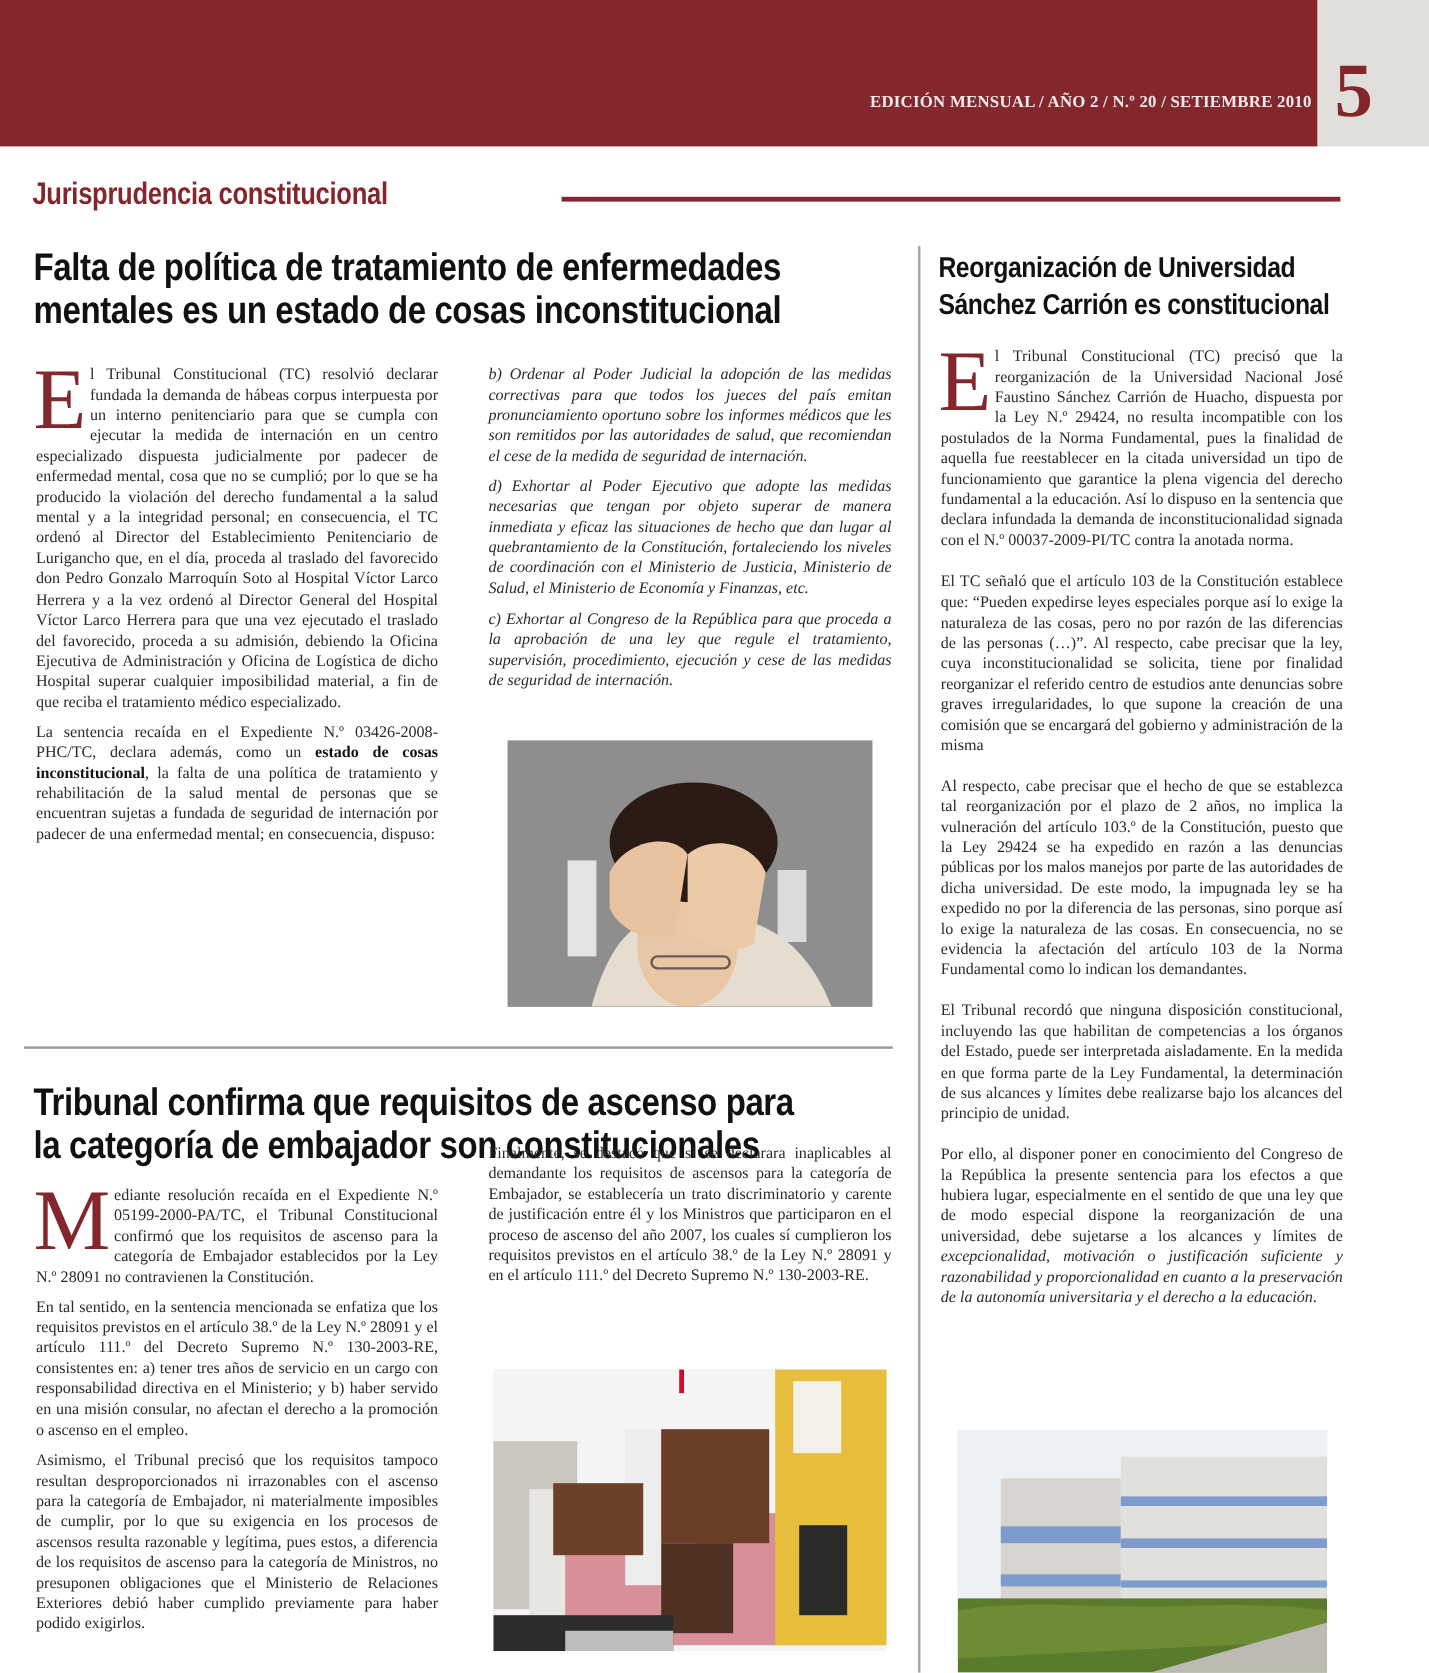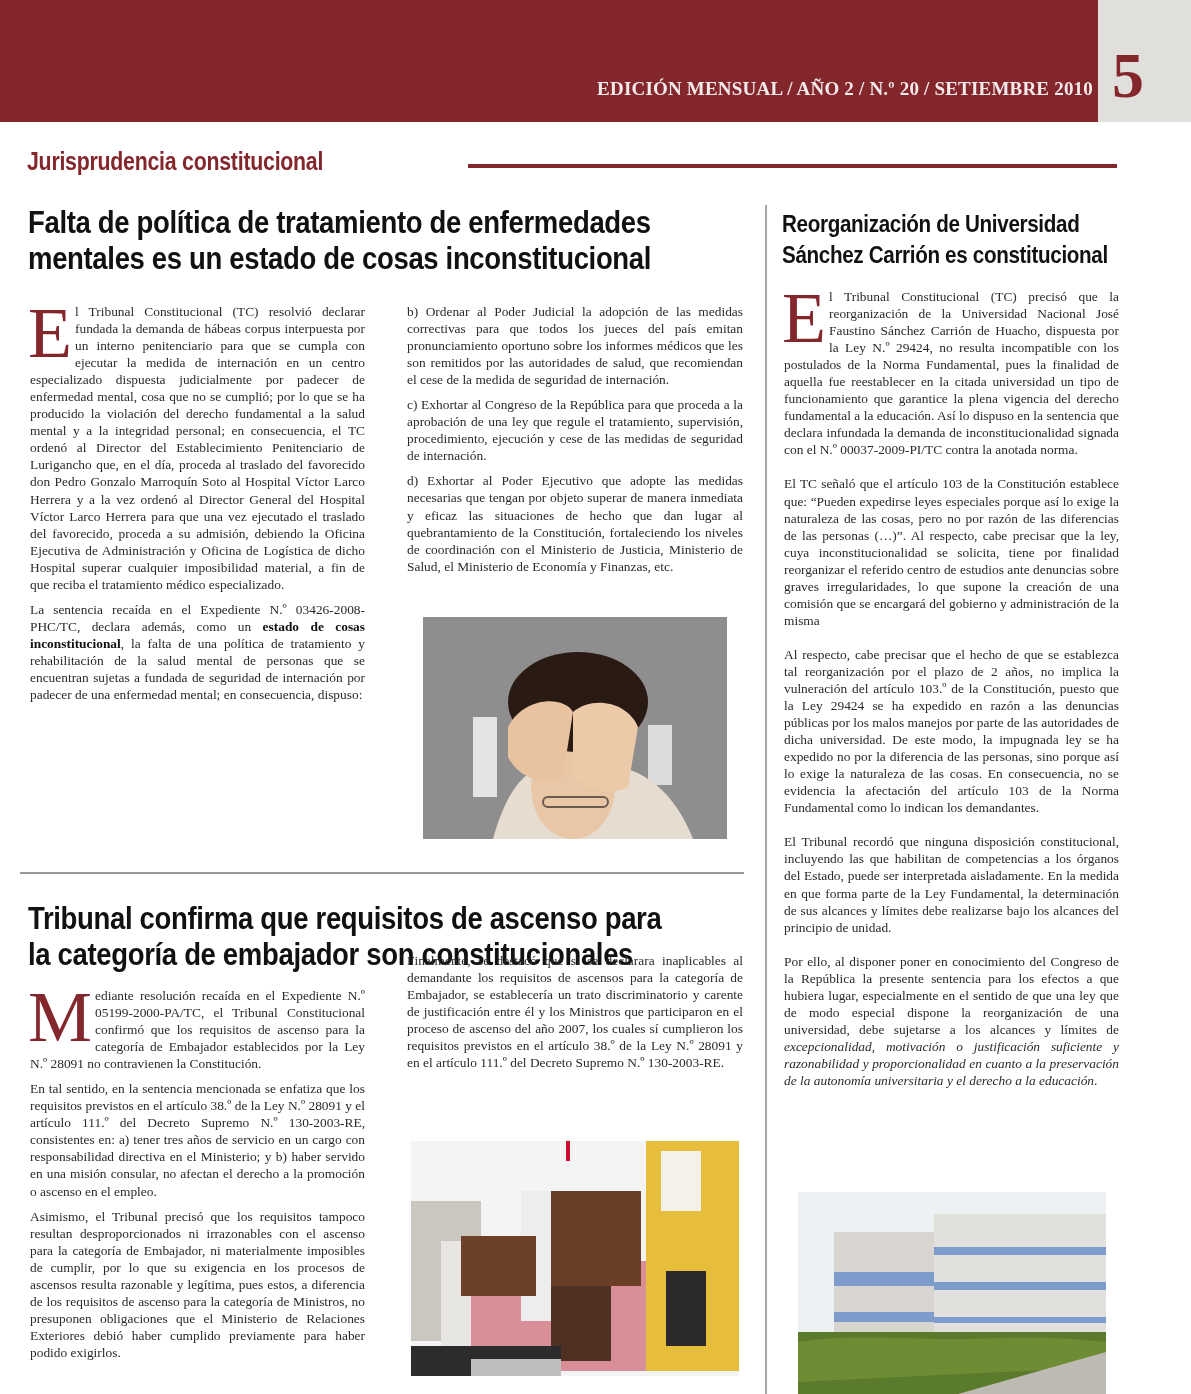--- a/index.html
+++ b/index.html
@@ -1,33 +1,33 @@
 <!DOCTYPE html>
 <html><head>
 <meta charset="utf-8">
 <style>
   html, body { margin:0; padding:0; background:#ffffff; }
   body { width:1191px; height:1394px; position:relative; overflow:hidden; font-family:"Liberation Serif", serif; color:#222; }
   .abs { position:absolute; }
   #topbar { left:0; top:0; width:1098px; height:122px; background:#84272d; }
-  #edition { right:98px; top:78px; color:#f2eaea; font-family:"Liberation Serif", serif; font-weight:bold; font-size:19px; letter-spacing:0.2px; white-space:nowrap; }
+  #edition { right:98px; top:78px; color:#f2eaea; font-family:"Liberation Serif", serif; font-weight:bold; font-size:14px; letter-spacing:0.2px; white-space:nowrap; }
   #pagebox { left:1098px; top:0; width:93px; height:122px; background:#e1dfdc; }
   #pagenum { left:1112px; top:44px; font-family:"Liberation Serif", serif; font-weight:bold; font-size:64px; color:#84272d; line-height:1; }
   #section { left:27px; top:146px; font-family:"Liberation Sans", sans-serif; font-weight:bold; font-size:26px; color:#84272d; transform:scaleX(0.82); transform-origin:left; white-space:nowrap; letter-spacing:-0.3px; }
   #section-rule { left:468px; top:164px; width:649px; height:4px; background:#84272d; }
   .headline { font-family:"Liberation Sans", sans-serif; font-weight:bold; color:#111; transform:scaleX(0.86); transform-origin:left top; white-space:nowrap; letter-spacing:-0.4px; }
   #h1 { left:28px; top:204px; font-size:32px; line-height:36px; }
   #h2 { left:782px; top:208px; font-size:24px; line-height:31px; }
   #h3 { left:28px; top:900px; font-size:32px; line-height:36px; }
   .col { font-size:13.4px; line-height:17.05px; text-align:justify; color:#2a2a2a; }
   .col p { margin:0 0 8px 0; }
   .col p.gap { margin-bottom:17px; }
   .drop { float:left; font-family:"Liberation Serif", serif; color:#84272d; font-size:72px; line-height:56px; margin:2px 3px 0 -2px; }
   #c1 { left:30px; top:303px; width:335px; }
-  #c2 { left:407px; top:303px; width:336px; }
+  #c2 { left:407px; top:303px; width:336px;font-style:italic; }
   #c3 { left:784px; top:288px; width:335px; }
   #c4 { left:30px; top:987px; width:335px; }
   #c5 { left:407px; top:952px; width:336px; }
   #vrule { left:765px; top:205px; width:2px; height:1189px; background:#a6a6a6; }
   #hrule { left:20px; top:872px; width:724px; height:2px; background:#9a9a9a; }
   .img { overflow:hidden; }
   #img1 { left:423px; top:617px; width:304px; height:222px; background:#8f8f8f; }
   #img2 { left:411px; top:1141px; width:328px; height:235px; background:#f3f3f3; }
   #img3 { left:798px; top:1192px; width:308px; height:202px; background:#e8ecf0; }
   b { color:#111; }
@@ -52,22 +52,22 @@
   <div>mentales es un estado de cosas inconstitucional</div>
 </div>
 
 <div id="c1" class="abs col">
   <p><span class="drop">E</span><span>l Tribunal Constitucional (TC) resolvió declarar fundada la demanda de hábeas corpus interpuesta por un interno penitenciario para que se cumpla con ejecutar la medida de internación en un centro especializado dispuesta judicialmente por padecer de enfermedad mental, cosa que no se cumplió; por lo que se ha producido la violación del derecho fundamental a la salud mental y a la integridad personal; en consecuencia, el TC ordenó al Director del Establecimiento Penitenciario de Lurigancho que, en el día, proceda al traslado del favorecido don Pedro Gonzalo Marroquín Soto al Hospital Víctor Larco Herrera y a la vez ordenó al Director General del Hospital Víctor Larco Herrera para que una vez ejecutado el traslado del favorecido, proceda a su admisión, debiendo la Oficina Ejecutiva de Administración y Oficina de Logística de dicho Hospital superar cualquier imposibilidad material, a fin de que reciba el tratamiento médico especializado.</span></p>
   <p><span>La sentencia recaída en el Expediente N.º 03426-2008-PHC/TC, declara además, como un </span><b>estado de cosas inconstitucional</b><span>, la falta de una política de tratamiento y rehabilitación de la salud mental de personas que se encuentran sujetas a fundada de seguridad de internación por padecer de una enfermedad mental; en consecuencia, dispuso:</span></p>
 </div>
 
 <div id="c2" class="abs col">
   <p>b) Ordenar al Poder Judicial la adopción de las medidas correctivas para que todos los jueces del país emitan pronunciamiento oportuno sobre los informes médicos que les son remitidos por las autoridades de salud, que recomiendan el cese de la medida de seguridad de internación.</p>
+  <p>d) Exhortar al Poder Ejecutivo que adopte las medidas necesarias que tengan por objeto superar de manera inmediata y eficaz las situaciones de hecho que dan lugar al quebrantamiento de la Constitución, fortaleciendo los niveles de coordinación con el Ministerio de Justicia, Ministerio de Salud, el Ministerio de Economía y Finanzas, etc.</p>
   <p>c) Exhortar al Congreso de la República para que proceda a la aprobación de una ley que regule el tratamiento, supervisión, procedimiento, ejecución y cese de las medidas de seguridad de internación.</p>
-  <p>d) Exhortar al Poder Ejecutivo que adopte las medidas necesarias que tengan por objeto superar de manera inmediata y eficaz las situaciones de hecho que dan lugar al quebrantamiento de la Constitución, fortaleciendo los niveles de coordinación con el Ministerio de Justicia, Ministerio de Salud, el Ministerio de Economía y Finanzas, etc.</p>
 </div>
 
 <div id="img1" class="abs img">
   <svg width="304" height="222" viewBox="0 0 304 222">
     <rect width="304" height="222" fill="#8e8e8e"></rect>
     <rect x="50" y="100" width="24" height="80" fill="#e4e4e4"></rect>
     <rect x="225" y="108" width="24" height="60" fill="#dcdcdc"></rect>
     <path d="M70 222 C90 150 120 140 160 150 C210 140 250 170 270 222 Z" fill="#e6ddd0"></path>
     <ellipse cx="150" cy="170" rx="42" ry="52" fill="#e8c6a6"></ellipse>
     <ellipse cx="155" cy="85" rx="70" ry="50" fill="#2a1a14"></ellipse>

